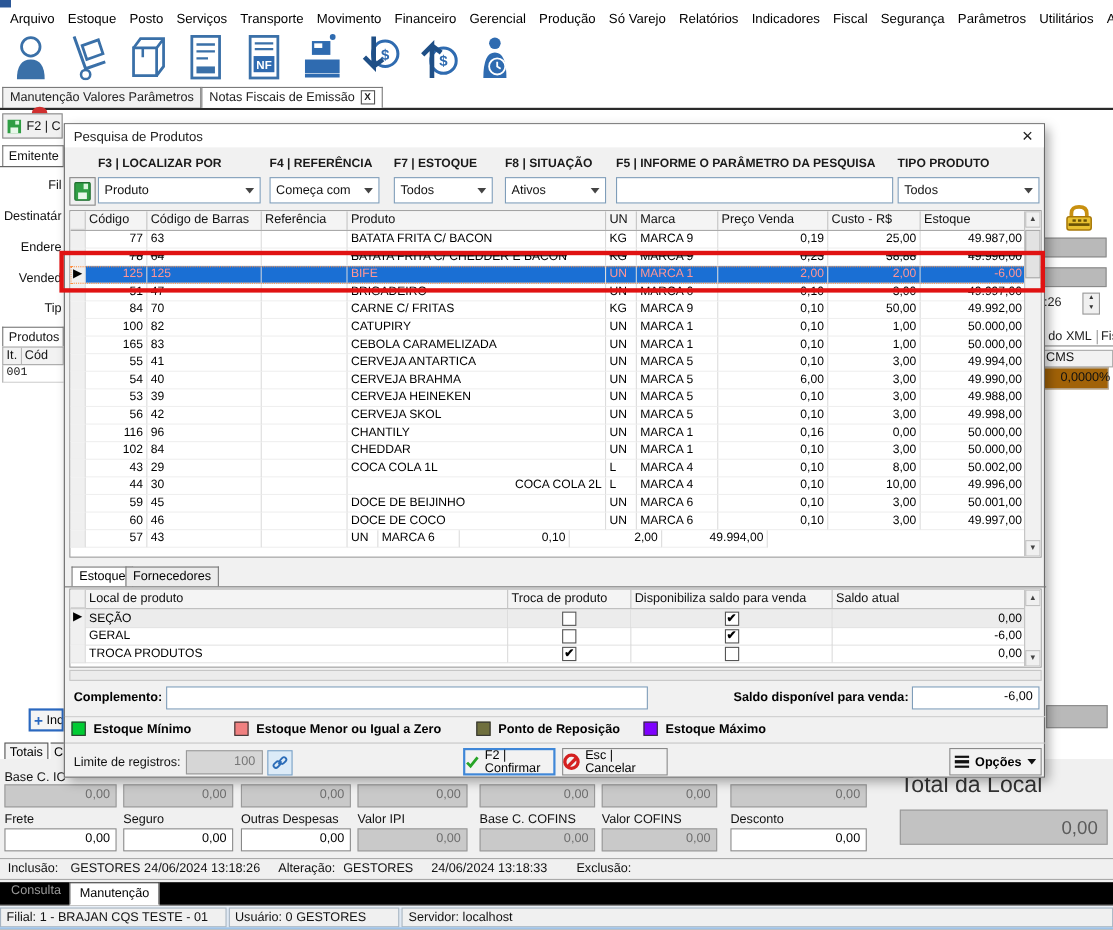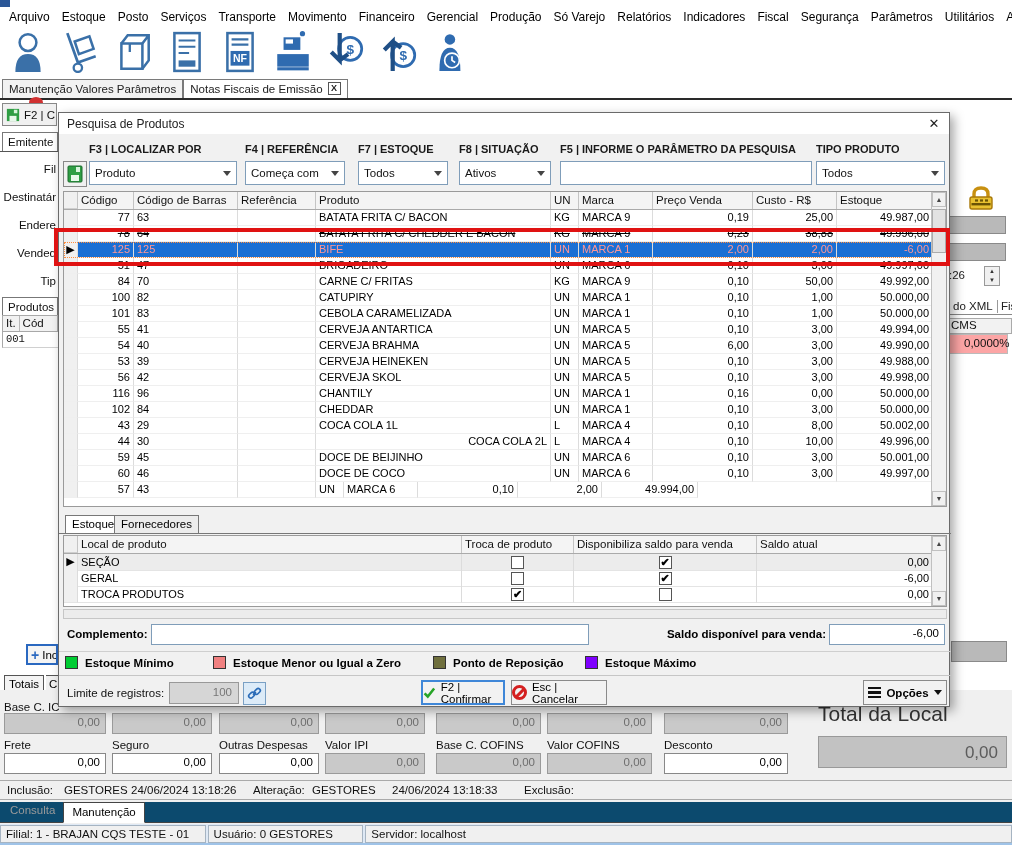--- a/index.html
+++ b/index.html
@@ -50,37 +50,37 @@
   .c-tab { left:46px; top:675px; width:14px; height:18px; border:1px solid #555; border-left:none; background:#f0f0f0;
            font-size:11.5px; display:flex; align-items:center; padding-left:3px; }
 
   
   .rfield { background:#b9b9b9; border:1px solid #8a8a8a; }
   .spin-box { width:16px; height:20px; border:1px solid #999; background:#f0f0f0; display:flex; flex-direction:column; }
   .spin-box div { flex:1; font-size:6px; color:#333; text-align:center; line-height:9px; }
   .rtab { font-size:11.5px; color:#222; white-space:nowrap; }
   .cms-hd { left:948px; top:318px; width:64px; height:16px; background:#f2f2f2; border:1px solid #aaa;
             font-size:11.5px; padding:0 2px; color:#111; }
-  .cms-val { left:948px; top:334px; width:60px; height:20px; background:#fca5a5; border:1px solid #bbb;
+  .cms-val { left:948px; top:334px; width:60px; height:20px; background:#a16207; border:1px solid #bbb;
              font-size:11.5px; text-align:right; padding:2px 15px; color:#111; }
 
   
   .bottom-bg { left:0; top:690px; width:1012px; height:134px; background:#f0f0f0; }
   .blabel { font-size:11.5px; color:#111; white-space:nowrap; }
   .bfield { height:21px; border:1px solid #888; font-size:11.5px; text-align:right; padding:2px 5px;
             background:#fff; color:#000; }
   .bfield.dis { background:#c9c9c9; color:#6e6e6e; border-color:#9a9a9a; }
   .total-label { left:818px; top:702px; font-size:21px; color:#333; white-space:nowrap; }
   .total-field { left:818px; top:736px; width:189px; height:32px; background:#c2c2c2; border:1px solid #999;
                  font-size:17px; color:#5c5c5c; text-align:right; padding:6px 8px; }
   .audit-bar { left:0; top:780px; width:1012px; height:20px; background:#f0f0f0; border-top:1px solid #aaa;
                border-bottom:1px solid #aaa; font-size:11.5px; color:#111; }
   .audit-bar span { position:absolute; top:3px; white-space:nowrap; }
   .bottomtabs { left:0; top:802px; width:1012px; height:21px; border-bottom:1px solid #444; display:flex;
-                padding-left:2px; align-items:flex-end; background:#0c4a6e; }
+                padding-left:2px; align-items:flex-end; background:#000000; }
   .btab { font-size:11.5px; padding:3px 8px; height:21px; }
   .btab.disabled { color:#9a9a9a; }
   .btab.active { border:1px solid #444; border-bottom:1px solid #fff; background:#fff; margin-bottom:-1px; color:#000; }
   .statusbar { left:0; top:824px; width:1012px; height:21px; background:#dfe9f5; display:flex; gap:2px; padding:1px 0 0 0; }
   .sb-panel { background:#f0f0f0; border:1px solid #a6b4c2; height:18px; font-size:11.5px; color:#111;
               padding:2px 5px; white-space:nowrap; overflow:hidden; }
   .sb-strip { left:0; top:843px; width:1012px; height:2px; background:#9fc3e8; }
 
   
   .dialog { left:58px; top:112px; width:892px; height:595px; background:#f1f1f1; border:1px solid #6a6a6a;
@@ -479,21 +479,21 @@
             <div class="cell " style="width: 78px;"></div>
             <div class="cell " style="width: 235px;">CATUPIRY</div>
             <div class="cell " style="width: 28px;">UN</div>
             <div class="cell " style="width: 74px;">MARCA 1</div>
             <div class="cell num" style="width: 100px;">0,10</div>
             <div class="cell num" style="width: 84px;">1,00</div>
             <div class="cell num" style="width: 96px;">50.000,00</div>
           </div>
           <div class="g-row ">
             <div class="cell ind"></div>
-            <div class="cell num" style="width: 56px;">101</div>
+            <div class="cell num" style="width: 56px;">165</div>
             <div class="cell " style="width: 104px;">83</div>
             <div class="cell " style="width: 78px;"></div>
             <div class="cell " style="width: 235px;">CEBOLA CARAMELIZADA</div>
             <div class="cell " style="width: 28px;">UN</div>
             <div class="cell " style="width: 74px;">MARCA 1</div>
             <div class="cell num" style="width: 100px;">0,10</div>
             <div class="cell num" style="width: 84px;">1,00</div>
             <div class="cell num" style="width: 96px;">50.000,00</div>
           </div>
           <div class="g-row ">

